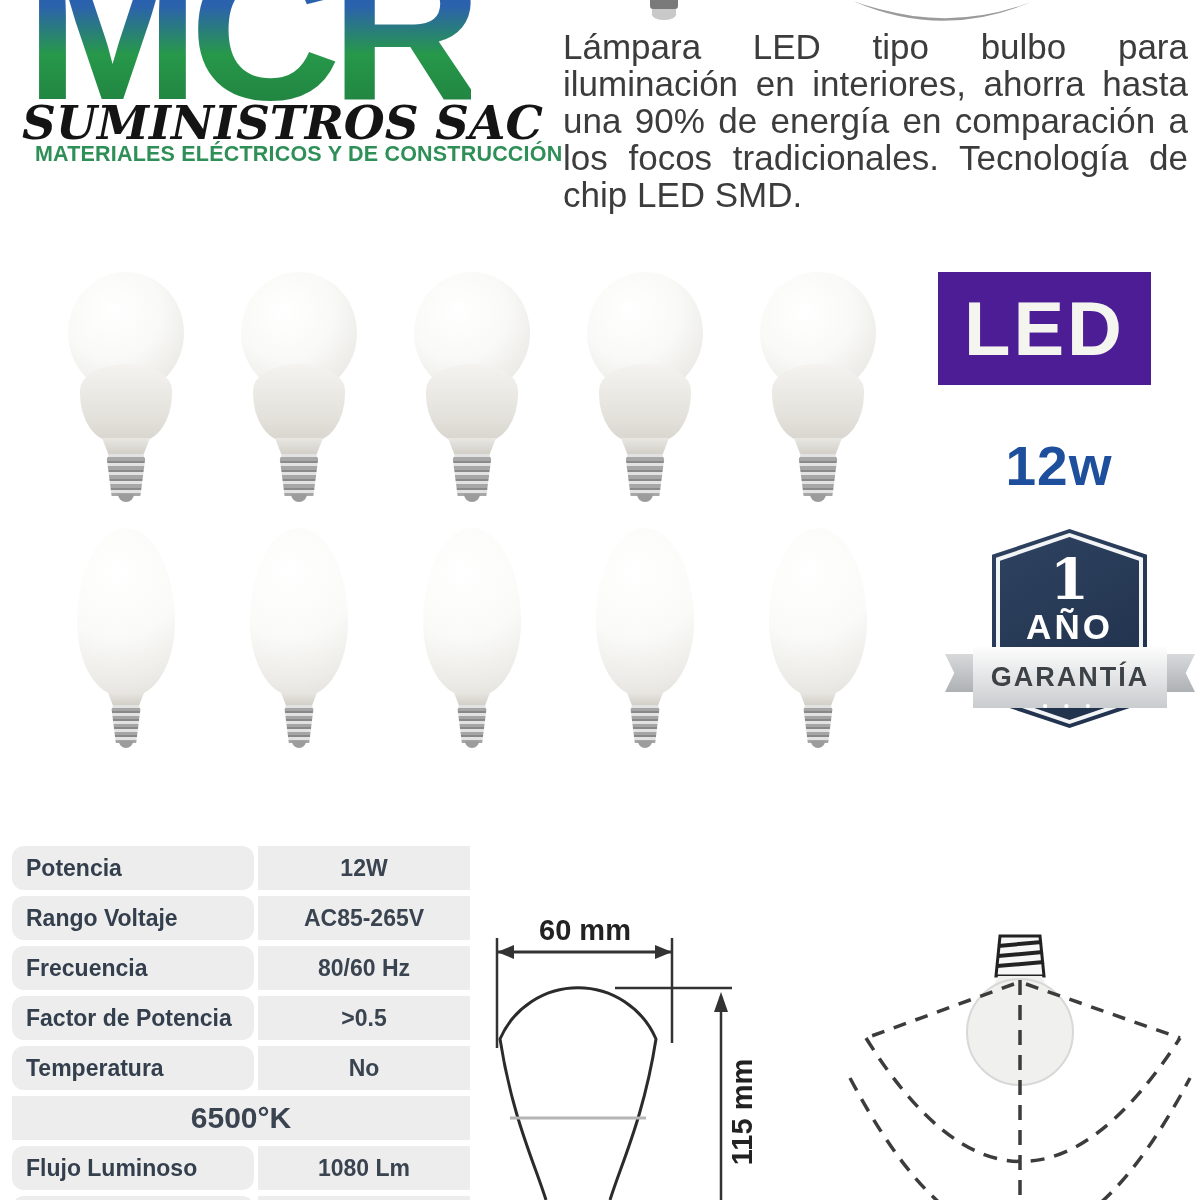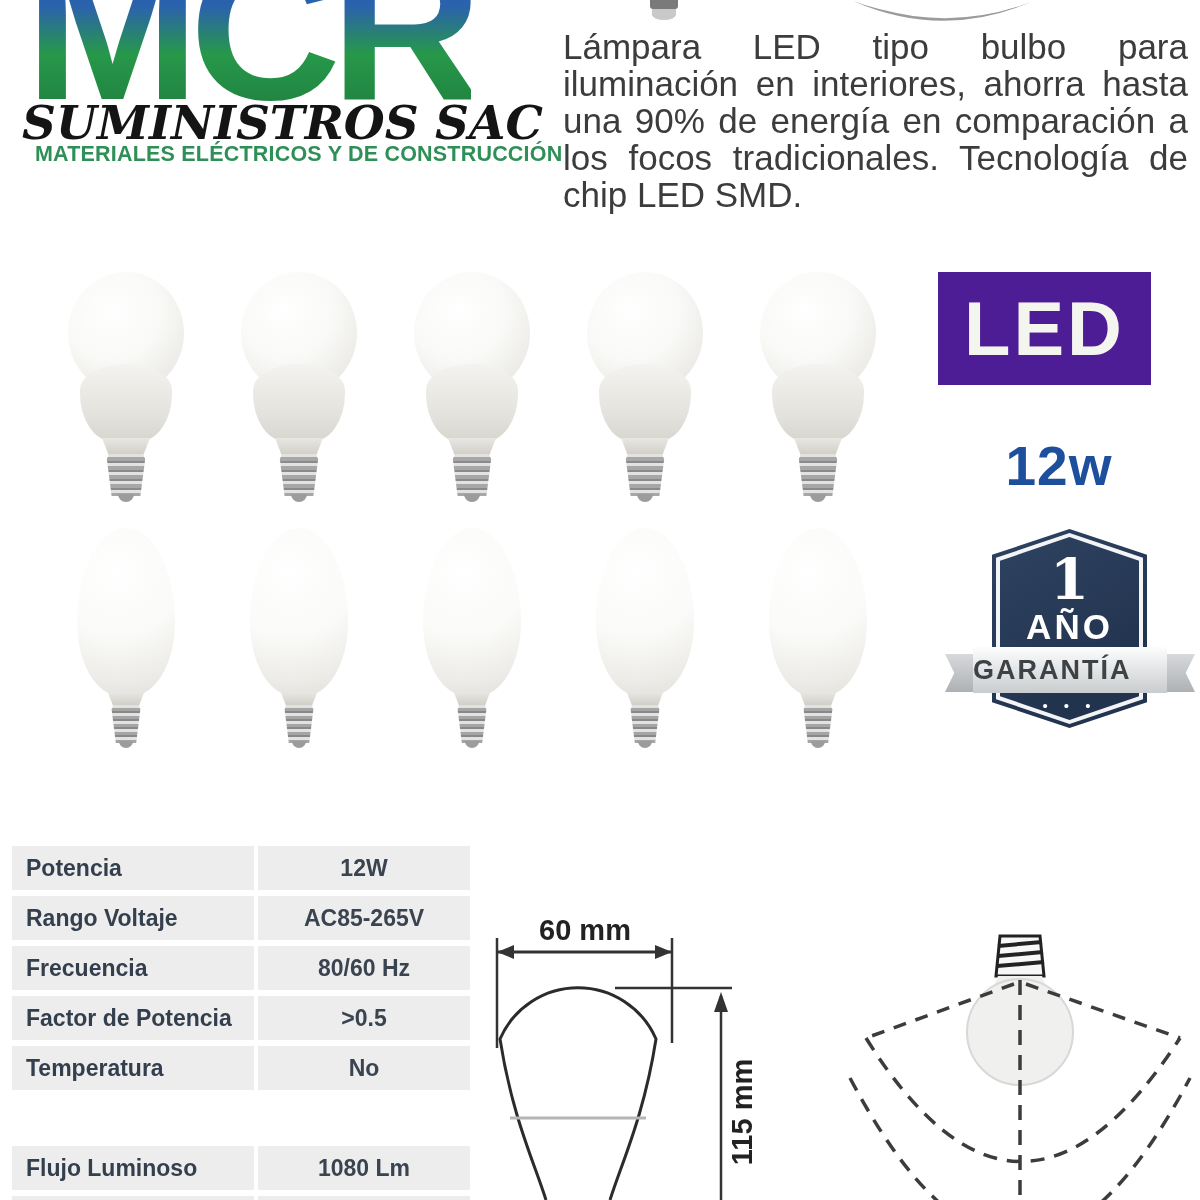--- a/index.html
+++ b/index.html
@@ -78,29 +78,29 @@
   .w-number{position:absolute;left:0;width:100%;top:14px;color:#fff;
     font-family:"DejaVu Serif",serif;font-weight:bold;font-size:56px;line-height:1;}
   .w-unit{position:absolute;left:0;width:100%;top:72px;color:#fff;
     font-weight:bold;font-size:35px;letter-spacing:3px;line-height:1;}
   .w-dots{position:absolute;left:47px;width:155px;top:168px;text-align:center;color:#fff;
     font-size:15px;letter-spacing:6px;z-index:3;}
   .ribbon{position:absolute;left:0;top:118px;width:250px;height:46px;z-index:2;}
   .ribbon-end{position:absolute;top:7px;width:58px;height:38px;background:linear-gradient(180deg,#d7d9db,#aeb1b4);}
   .ribbon-end.left{left:0;clip-path:polygon(0 0,100% 0,100% 100%,0 100%,16% 50%);}
   .ribbon-end.right{right:0;clip-path:polygon(0 0,100% 0,84% 50%,100% 100%,0 100%);}
-  .ribbon-center{position:absolute;left:28px;top:0;width:194px;height:46px;
-    background:linear-gradient(180deg,#fdfdfd,#c9ccce);display:flex;align-items:center;justify-content:flex-start;}
+  .ribbon-center{position:absolute;left:28px;top:0;width:194px;height:61px;
+    background:linear-gradient(180deg,#fdfdfd,#c9ccce);display:flex;align-items:center;justify-content:center;}
   .ribbon-center span{color:#3d4246;font-weight:bold;font-size:27px;letter-spacing:2px;}
 
   
   .spec-table{position:absolute;left:12px;top:846px;width:458px;}
   .spec-row{display:flex;gap:4px;margin-bottom:6px;height:44px;}
   .spec-label{flex:0 0 242px;background:#ededed;display:flex;align-items:center;
-    padding-left:14px;box-sizing:border-box;font-weight:bold;font-size:23px;color:#343f4e;}
+    padding-left:14px;box-sizing:border-box;font-weight:bold;font-size:23px;color:#343f4e;border-radius:12px;}
   .spec-value{flex:1;background:#ededed;display:flex;align-items:center;justify-content:center;
     font-size:23px;font-weight:600;color:#3a4450;}
   .spec-value.large{font-size:30px;}
 
   
   .dim-svg{position:absolute;left:480px;top:900px;}
   .beam-svg{position:absolute;left:830px;top:900px;}
   .dim-text{font-family:"Liberation Sans",sans-serif;font-weight:bold;font-size:29px;fill:#222;}
 </style>
 </head>
@@ -233,20 +233,21 @@
       </div>
       <div class="spec-row">
         <div class="spec-label">Factor de Potencia</div>
         <div class="spec-value">&gt;0.5</div>
       </div>
       <div class="spec-row">
         <div class="spec-label">Temperatura</div>
         <div class="spec-value">No</div>
       </div>
       <div class="spec-row">
+        <div class="spec-value large">6500°K</div>
       </div>
       <div class="spec-row">
         <div class="spec-label">Flujo Luminoso</div>
         <div class="spec-value">1080 Lm</div>
       </div>
       <div class="spec-row">
         <div class="spec-label">Ángulo de Apertura</div>
         <div class="spec-value">360°</div>
       </div>
     </div>

